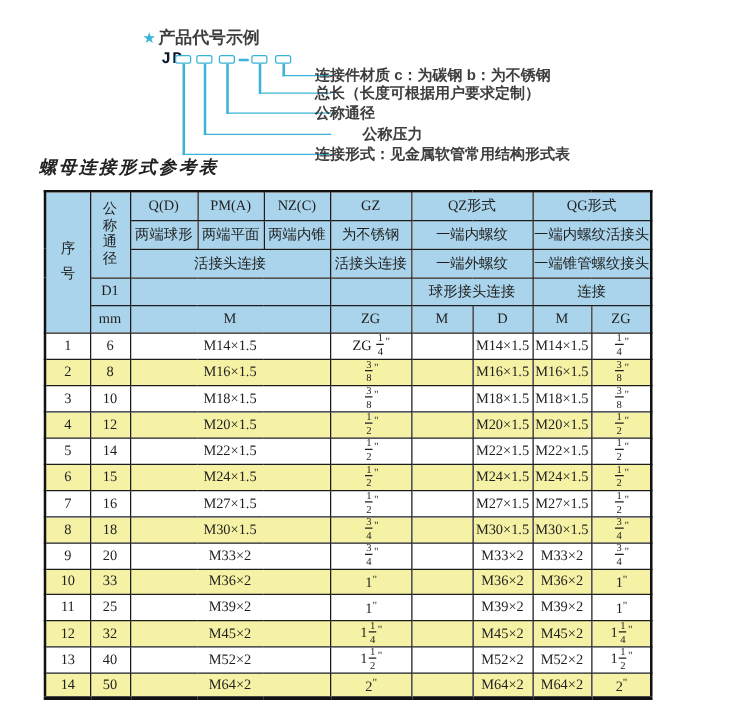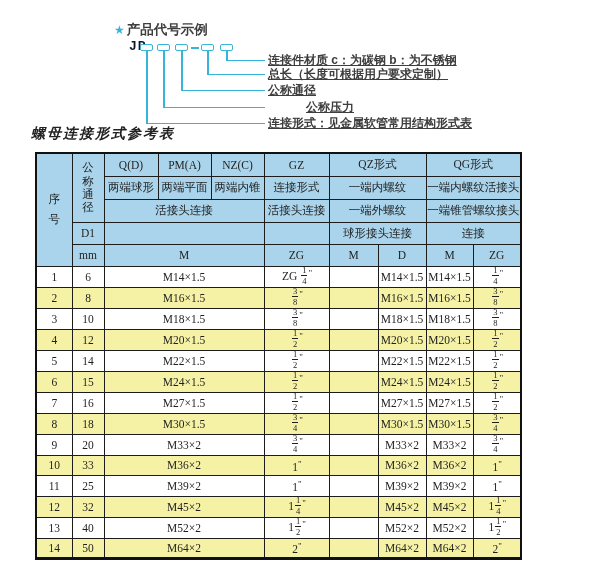--- a/index.html
+++ b/index.html
@@ -11,23 +11,23 @@
   .diag-title{position:absolute;left:114px;top:21px;font-family:"Liberation Sans","DejaVu Sans",sans-serif;
               font-weight:bold;font-size:13.5px;color:#3e3e3e;}
   .diag-title .star{color:var(--accent);margin-right:2px;font-size:12px;}
   .code-prefix{position:absolute;left:117px;top:39px;font-family:Liberation Mono, monospace;
                font-weight:bold;font-size:13px;color:#0f172a;letter-spacing:1px;margin-left:12px;}
   .code-box{position:absolute;top:44px;width:13px;height:7px;border:1.6px solid var(--accent);
             border-radius:2px;background:#fff;box-sizing:border-box;}
   .code-dash{position:absolute;top:47px;width:8px;height:2px;background:var(--accent);}
   .vline{position:absolute;width:1.6px;background:var(--accent);}
   .hline{position:absolute;height:1.6px;background:var(--accent);}
-  .leader-label{position:absolute;left:268px;height:14px;line-height:14px;
+  .leader-label{position:absolute;left:252px;height:14px;line-height:14px;
                 font-family:"Liberation Sans","DejaVu Sans",sans-serif;font-weight:bold;
-                font-size:12px;color:#3e3e3e;white-space:nowrap;text-decoration:underline;}
+                font-size:12px;color:#3e3e3e;white-space:nowrap;}
 
   
   .table-title{position:absolute;left:31px;top:125px;font-size:14px;font-weight:bold;font-style:italic;
                letter-spacing:2px;color:#222;font-family:"DejaVu Serif","Liberation Serif",serif;}
 
   
   #conn-table{position:absolute;left:35px;top:152px;width:485px;border-collapse:collapse;
               table-layout:fixed;font-family:"Liberation Serif","DejaVu Serif",serif;}
   #conn-table td{border:1px solid #1c1c1c;text-align:center;vertical-align:middle;
                  padding:0;font-size:11.5px;color:#1f1f1f;overflow:hidden;}
@@ -112,21 +112,21 @@
         <td class="hdr">PM(A)</td>
         <td class="hdr">NZ(C)</td>
         <td class="hdr">GZ</td>
         <td class="hdr" colspan="2">QZ形式</td>
         <td class="hdr" colspan="2">QG形式</td>
       </tr>
       <tr class="hrow">
         <td class="hdr">两端球形</td>
         <td class="hdr">两端平面</td>
         <td class="hdr">两端内锥</td>
-        <td class="hdr">连接形式</td>
+        <td class="hdr">为不锈钢</td>
         <td class="hdr" colspan="2">一端内螺纹</td>
         <td class="hdr" colspan="2">一端内螺纹活接头</td>
       </tr>
       <tr class="hrow">
         <td class="hdr" colspan="3">活接头连接</td>
         <td class="hdr">活接头连接</td>
         <td class="hdr" colspan="2">一端外螺纹</td>
         <td class="hdr" colspan="2">一端锥管螺纹接头</td>
       </tr>
       <tr class="hrow-s">

